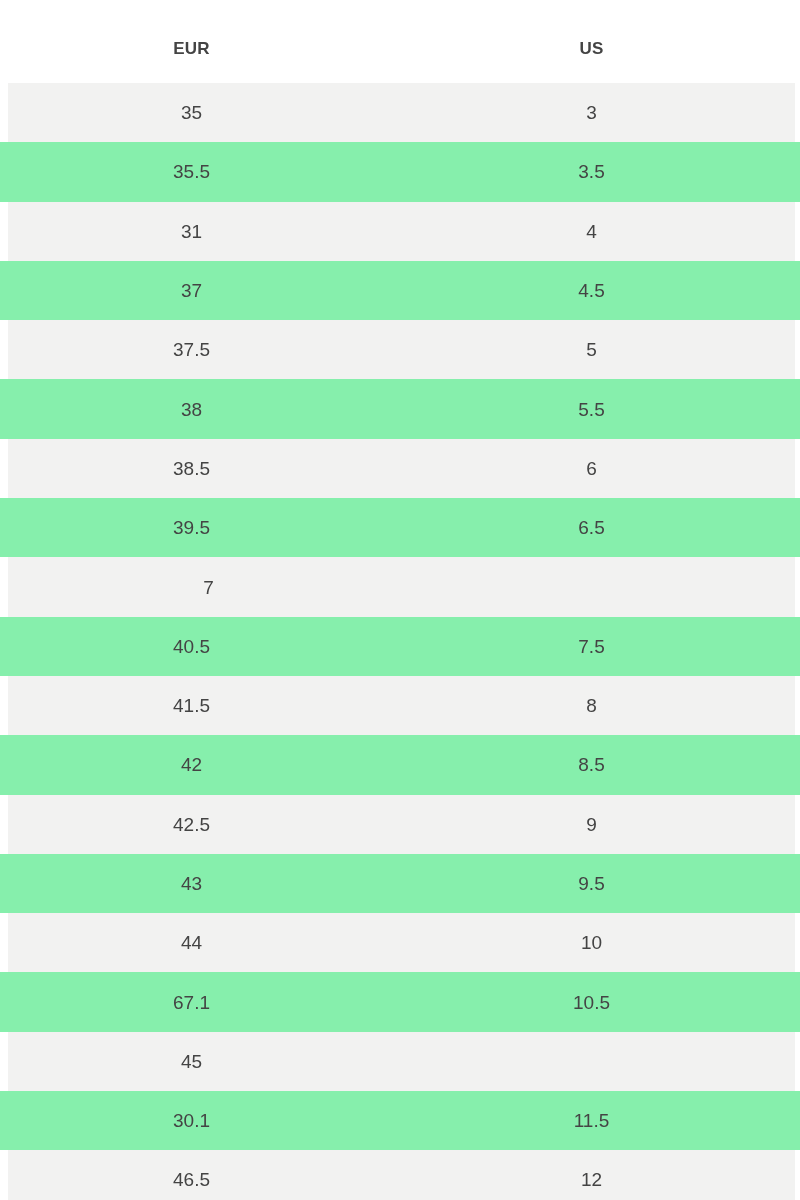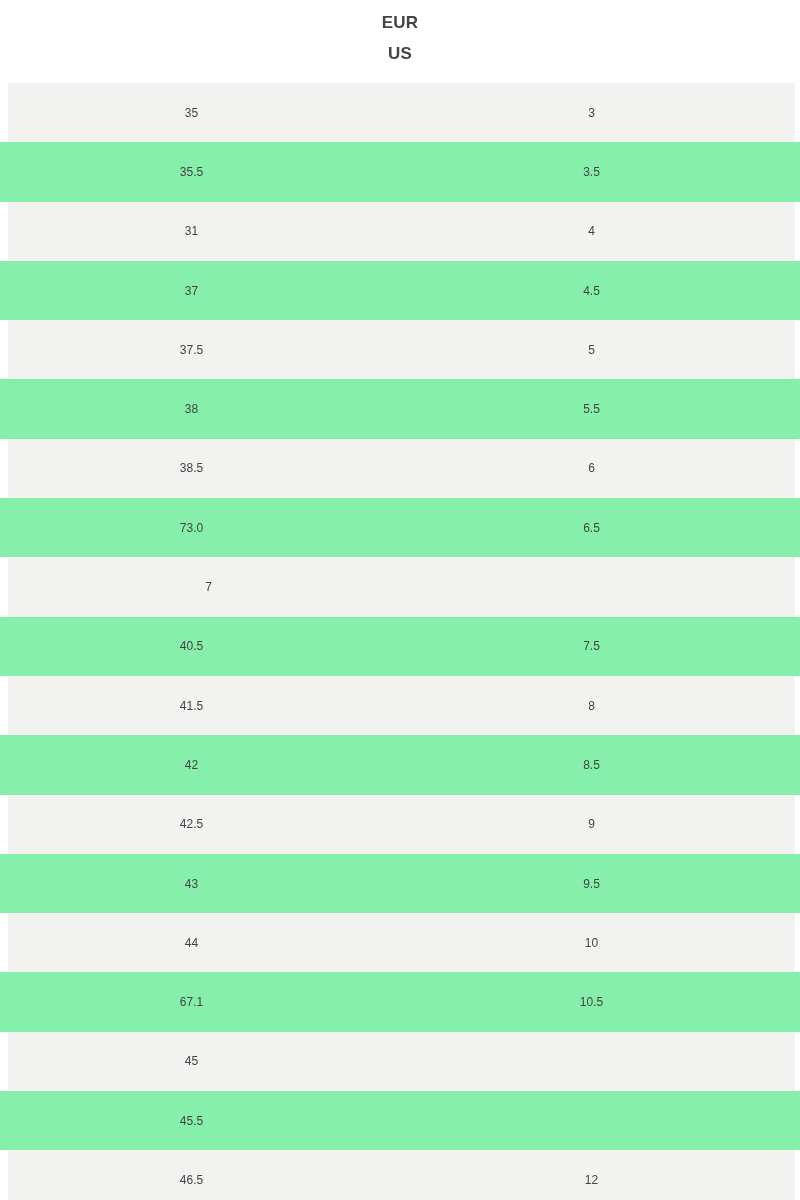--- a/index.html
+++ b/index.html
@@ -19,21 +19,20 @@
   .size-chart {
     width: 800px;
     position: relative;
   }
 
   
   .chart-header {
     display: flex;
     height: 83px;
     align-items: center;
-    flex-direction: column;
   }
   .chart-header .col {
     flex: 0 0 auto;
     text-align: center;
     font-size: 17px;
     font-weight: bold;
     color: #444444;
     letter-spacing: 0.2px;
     line-height: 1;
     padding-top: 14px;
@@ -69,21 +68,21 @@
     top: 0;
     bottom: 0;
     background: #f2f2f1;
     z-index: 0;
   }
   .chart-row .cell {
     position: relative;
     z-index: 1;
     flex: 0 0 auto;
     text-align: center;
-    font-size: 12px;
+    font-size: 19px;
     font-weight: normal;
     color: #444444;
     line-height: 1;
   }
   .cell-eur { width: 383px; }
   .cell-us  { width: 417px; }
 </style>
 </head>
 <body>
 
@@ -117,21 +116,21 @@
       </div>
       <div class="chart-row">
         <div class="cell cell-eur">38</div>
         <div class="cell cell-us">5.5</div>
       </div>
       <div class="chart-row striped">
         <div class="cell cell-eur">38.5</div>
         <div class="cell cell-us">6</div>
       </div>
       <div class="chart-row">
-        <div class="cell cell-eur">73.0</div>
+        <div class="cell cell-eur">39.5</div>
         <div class="cell cell-us">6.5</div>
       </div>
       <div class="chart-row striped">
         <div class="cell cell-us">7</div>
       </div>
       <div class="chart-row">
         <div class="cell cell-eur">40.5</div>
         <div class="cell cell-us">7.5</div>
       </div>
       <div class="chart-row striped">
@@ -155,21 +154,22 @@
         <div class="cell cell-us">10</div>
       </div>
       <div class="chart-row">
         <div class="cell cell-eur">67.1</div>
         <div class="cell cell-us">10.5</div>
       </div>
       <div class="chart-row striped">
         <div class="cell cell-eur">45</div>
       </div>
       <div class="chart-row">
-        <div class="cell cell-eur">45.5</div>
+        <div class="cell cell-eur">30.1</div>
+        <div class="cell cell-us">11.5</div>
       </div>
       <div class="chart-row striped">
         <div class="cell cell-eur">46.5</div>
         <div class="cell cell-us">12</div>
       </div>
     </div>
 
 </div>
 
 </body></html>

